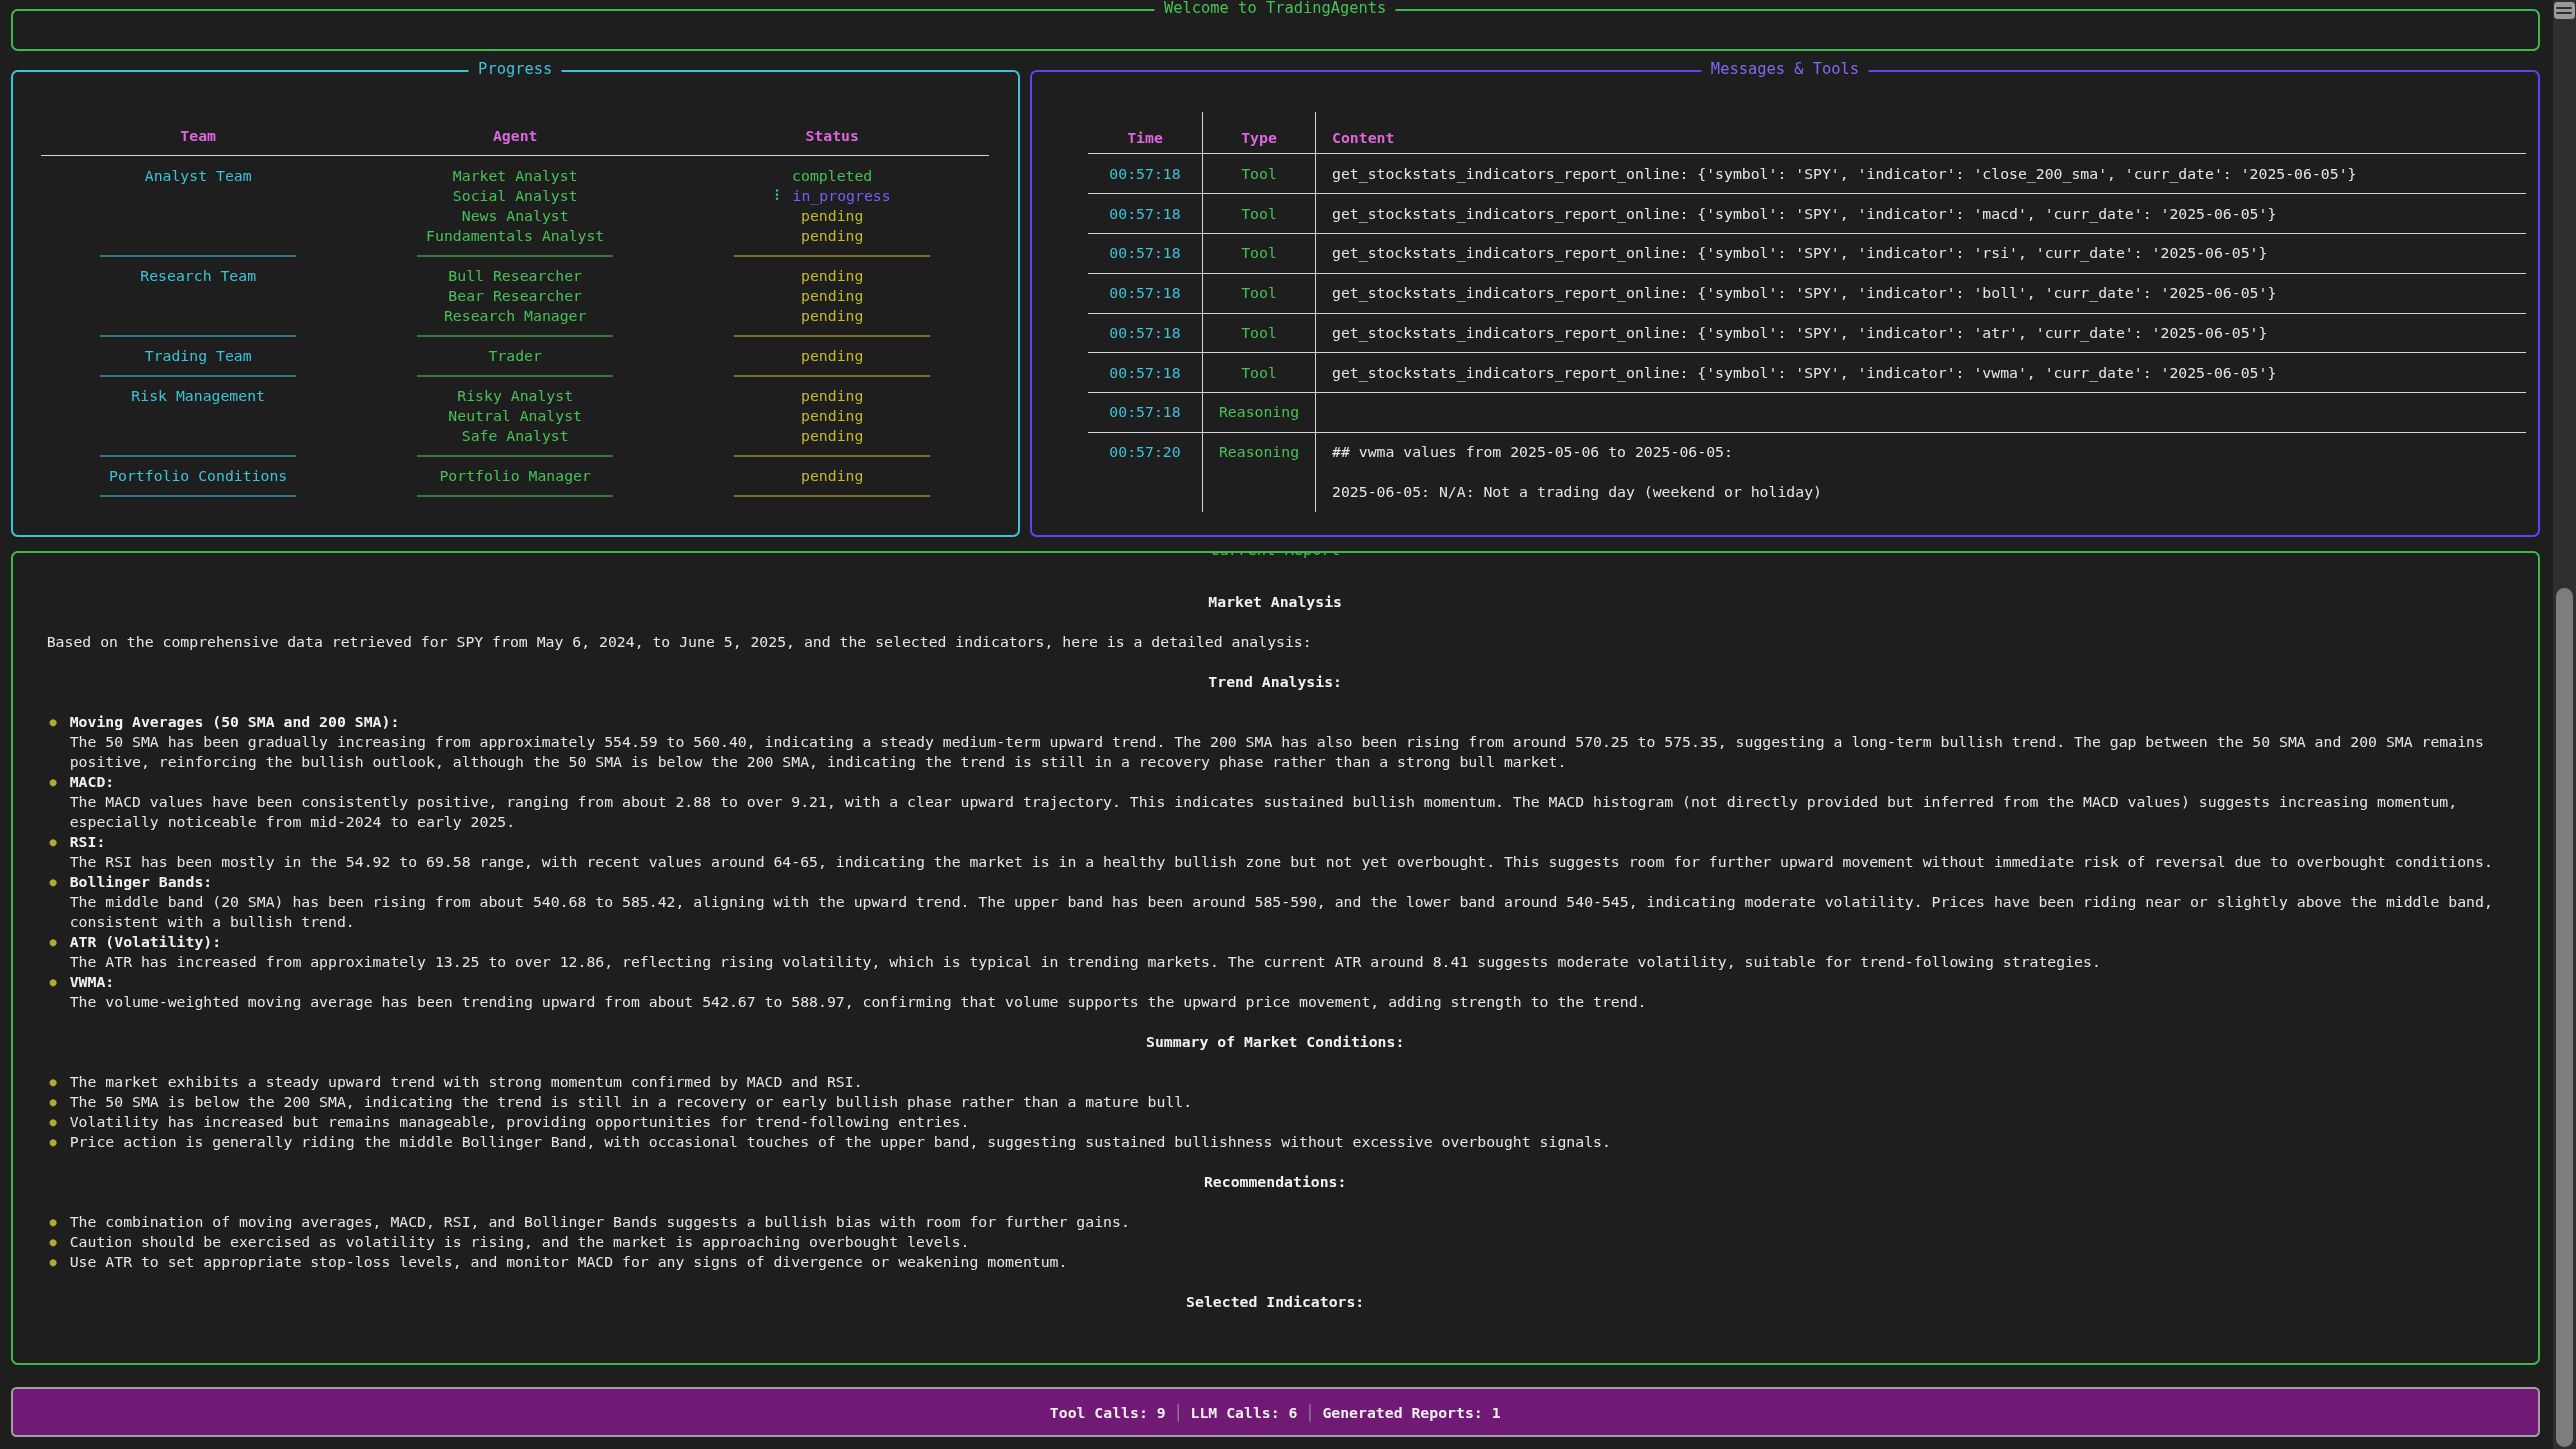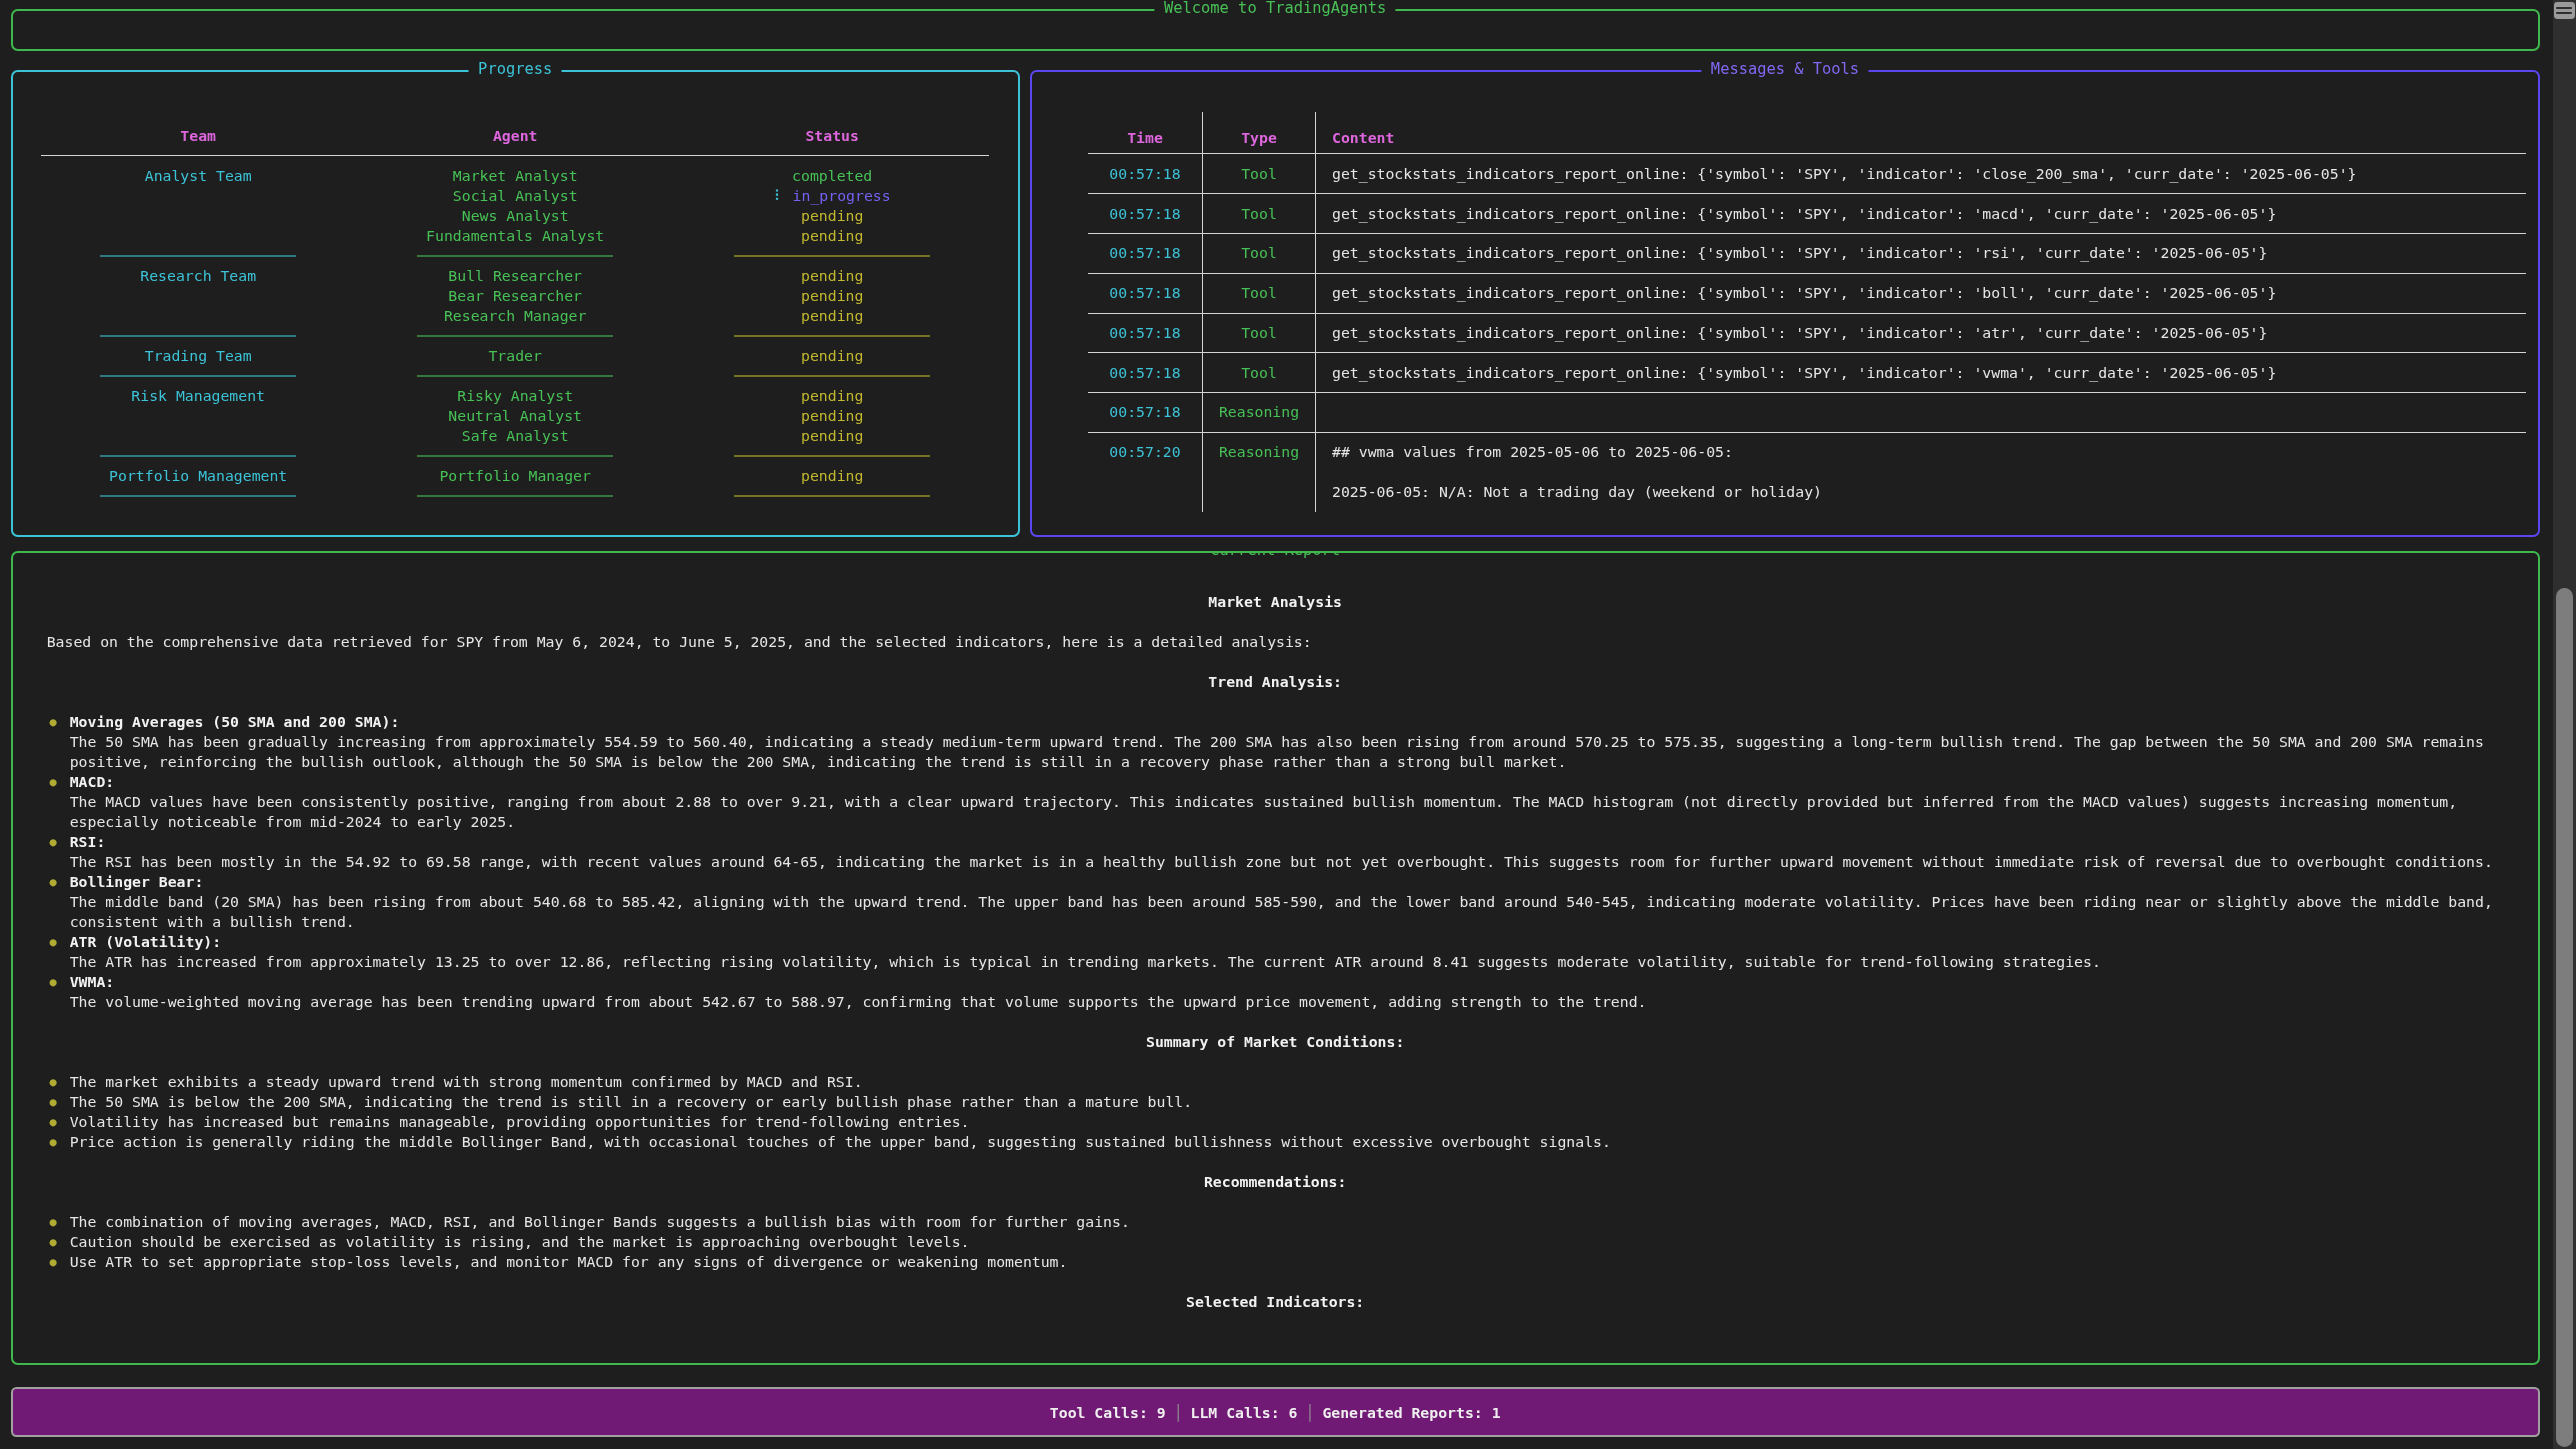--- a/index.html
+++ b/index.html
@@ -161,21 +161,21 @@
       <span class="agent">Safe Analyst</span>
       <span class="st-pending">pending</span>
     </div>
     <div class="psep">
         <i class="l-team"></i>
         <i class="l-agent"></i>
         <i class="l-status"></i>
       </div>
 
     <div class="prow">
-      <span class="team">Portfolio Management</span>
+      <span class="team">Portfolio Conditions</span>
       <span class="agent">Portfolio Manager</span>
       <span class="st-pending">pending</span>
     </div>
     <div class="psep">
         <i class="l-team"></i>
         <i class="l-agent"></i>
         <i class="l-status"></i>
       </div>
   </div>
 </div>
@@ -251,21 +251,21 @@
         <span class="blabel">MACD:</span>
         <span class="btext">The MACD values have been consistently positive, ranging from about 2.88 to over 9.21, with a clear upward trajectory. This indicates sustained bullish momentum. The MACD histogram (not directly provided but inferred from the MACD values) suggests increasing momentum, especially noticeable from mid-2024 to early 2025.</span>
       </div>
       <div class="rbullet">
         <span class="bdot">●</span>
         <span class="blabel">RSI:</span>
         <span class="btext">The RSI has been mostly in the 54.92 to 69.58 range, with recent values around 64-65, indicating the market is in a healthy bullish zone but not yet overbought. This suggests room for further upward movement without immediate risk of reversal due to overbought conditions.</span>
       </div>
       <div class="rbullet">
         <span class="bdot">●</span>
-        <span class="blabel">Bollinger Bear:</span>
+        <span class="blabel">Bollinger Bands:</span>
         <span class="btext">The middle band (20 SMA) has been rising from about 540.68 to 585.42, aligning with the upward trend. The upper band has been around 585-590, and the lower band around 540-545, indicating moderate volatility. Prices have been riding near or slightly above the middle band, consistent with a bullish trend.</span>
       </div>
       <div class="rbullet">
         <span class="bdot">●</span>
         <span class="blabel">ATR (Volatility):</span>
         <span class="btext">The ATR has increased from approximately 13.25 to over 12.86, reflecting rising volatility, which is typical in trending markets. The current ATR around 8.41 suggests moderate volatility, suitable for trend-following strategies.</span>
       </div>
       <div class="rbullet">
         <span class="bdot">●</span>
         <span class="blabel">VWMA:</span>

